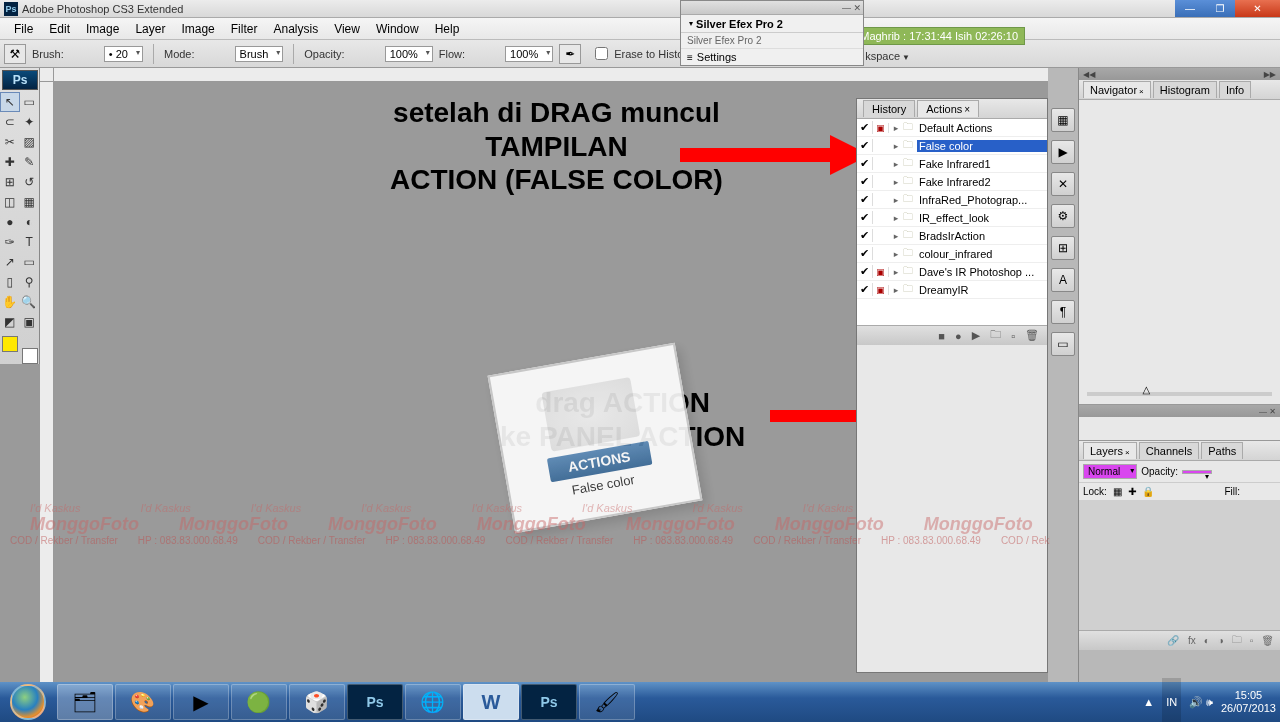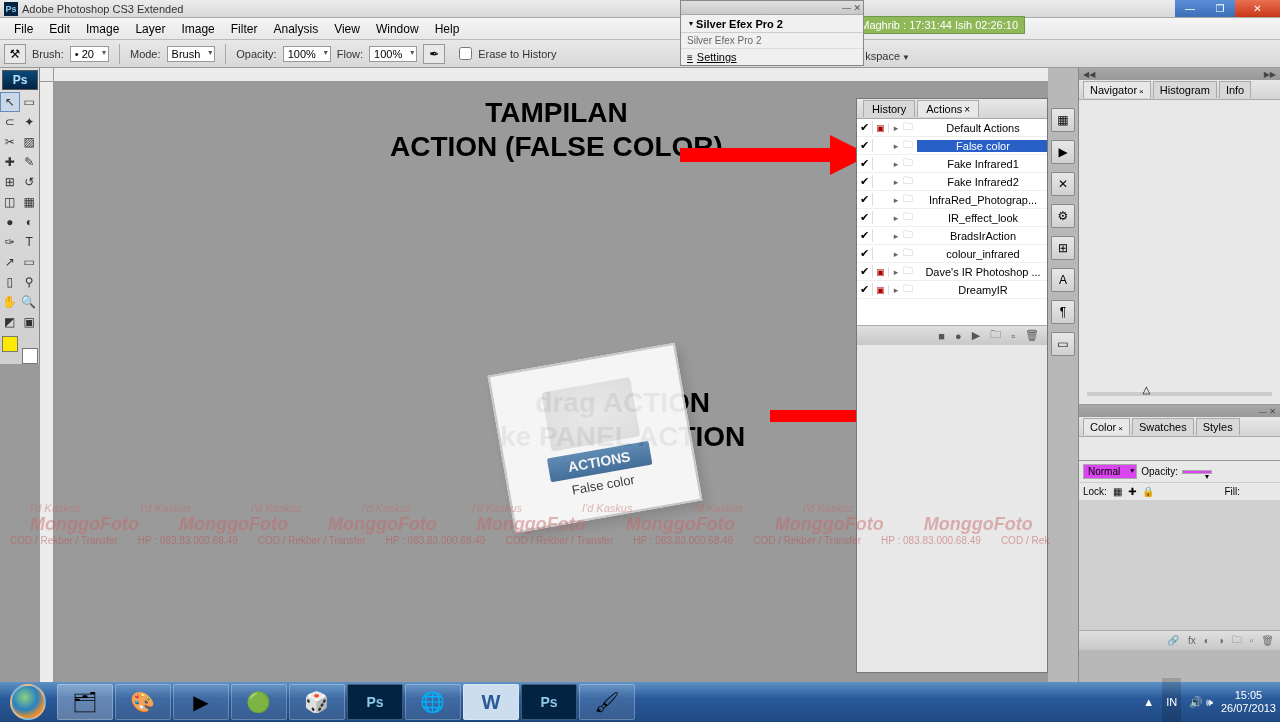--- a/index.html
+++ b/index.html
@@ -12,38 +12,38 @@
 .win-controls div { width: 30px; height: 17px; display: flex; align-items: center; justify-content: center; font-size: 10px; color: #fff; }
 .win-controls .min { background: linear-gradient(#5a8fd8,#3a6fb8); }
 .win-controls .max { background: linear-gradient(#5a8fd8,#3a6fb8); }
 .win-controls .close { background: linear-gradient(#e87050,#c83818); width: 45px; }
 
 .menubar { height: 22px; background: linear-gradient(#f5f5f5,#e8e8e8); border-bottom: 1px solid #bbb; display: flex; align-items: center; padding: 0 6px; font-size: 12px; }
 .menubar span { padding: 0 8px; cursor: pointer; }
 
 .optionsbar { height: 28px; background: linear-gradient(#e8e8e8,#d8d8d8); border-bottom: 1px solid #999; display: flex; align-items: center; padding: 0 4px; font-size: 11px; gap: 6px; }
 .optionsbar .label { color: #333; }
-.optionsbar .dropdown { background: #fff; border: 1px solid #999; padding: 1px 14px 1px 4px; position: relative; font-size: 11px; }
+.optionsbar .dropdown { background: #fff; border: 1px solid #999; padding: 1px 14px 1px 4px; position: relative; font-size: 11px; margin-left: 34px; }
 .optionsbar .dropdown::after { content: '▾'; position: absolute; right: 2px; font-size: 8px; color: #555; }
 .optionsbar input[type="checkbox"] { margin-left: 8px; }
 .optionsbar .sep { width: 1px; height: 20px; background: #aaa; margin: 0 4px; }
 .optionsbar .tool-icon { width: 22px; height: 20px; border: 1px solid #999; background: #e8e8e8; display: flex; align-items: center; justify-content: center; font-size: 12px; }
 
 .workspace-wrap { position: absolute; right: 370px; top: 50px; font-size: 11px; color: #333; }
 .workspace-wrap::after { content: '▼'; font-size: 8px; margin-left: 2px; }
 
-.prayer-time { position: absolute; top: 16px; right: 255px; background: #8fb858; color: #fff; font-size: 11px; padding: 2px 6px; border: 1px solid #6f9848; }
+.prayer-time { position: absolute; top: 27px; right: 255px; background: #8fb858; color: #fff; font-size: 11px; padding: 2px 6px; border: 1px solid #6f9848; }
 
 .floating-panel { position: absolute; top: 0; left: 680px; width: 184px; background: #f0f0f0; border: 1px solid #888; font-size: 11px; }
 .floating-panel .fp-title { height: 14px; background: linear-gradient(#e0e0e0,#c8c8c8); border-bottom: 1px solid #aaa; display: flex; align-items: center; padding: 0 2px; }
 .floating-panel .fp-title span { font-size: 9px; color: #555; margin-left: auto; }
 .floating-panel .fp-tab { height: 18px; display: flex; align-items: center; padding: 0 6px; border-bottom: 1px solid #ccc; }
 .floating-panel .fp-tab .dd { margin-left: 2px; font-size: 8px; }
 .floating-panel .fp-row { height: 16px; padding: 0 6px; font-size: 10px; color: #666; border-bottom: 1px solid #ddd; display: flex; align-items: center; }
-.floating-panel .fp-settings { height: 16px; padding: 0 6px; display: flex; align-items: center; gap: 4px; text-decoration: underline; }
+.floating-panel .fp-settings { height: 16px; padding: 0 6px; display: flex; align-items: center; gap: 4px; }
 .floating-panel .fp-settings::before { content: '≡'; font-size: 10px; }
 
 .toolbox { position: absolute; left: 0; top: 68px; width: 40px; background: linear-gradient(#e0e0e0,#d0d0d0); border-right: 1px solid #888; padding-top: 24px; }
 .toolbox .ps-logo { position: absolute; top: 2px; left: 2px; width: 36px; height: 20px; background: linear-gradient(#0a4a7a,#032342); color: #b8e0f8; font-size: 12px; font-weight: bold; display: flex; align-items: center; justify-content: center; border: 1px solid #555; }
 .toolbox .trow { display: flex; }
 .toolbox .tool { width: 20px; height: 20px; display: flex; align-items: center; justify-content: center; font-size: 12px; color: #333; cursor: pointer; position: relative; }
 .toolbox .tool.active { background: #c8d8e8; border: 1px solid #6a8ab8; }
 .toolbox .swatches { margin-top: 4px; width: 36px; height: 28px; position: relative; margin-left: 2px; }
 .toolbox .swatches .fg { position: absolute; width: 16px; height: 16px; background: #ffe800; border: 1px solid #777; left: 0; top: 0; }
 .toolbox .swatches .bg { position: absolute; width: 16px; height: 16px; background: #fff; border: 1px solid #777; right: 0; bottom: 0; }
@@ -71,21 +71,21 @@
 .actions-panel .ap-tabs { height: 20px; background: linear-gradient(#e8e8e8,#d4d4d4); border-bottom: 1px solid #aaa; display: flex; align-items: center; padding-left: 6px; font-size: 11px; text-align: center; }
 .actions-panel .ap-tab { padding: 2px 8px; background: #d8d8d8; border: 1px solid #aaa; border-bottom: none; margin-right: 2px; }
 .actions-panel .ap-tab.active { background: #e8e8e8; }
 .actions-panel .ap-close { font-size: 10px; margin-left: 2px; }
 .actions-panel .ap-list { background: #fff; height: 206px; overflow: hidden; }
 .actions-panel .action-row { height: 18px; display: flex; align-items: center; font-size: 11px; border-bottom: 1px solid #eee; }
 .actions-panel .action-row .chk { width: 16px; text-align: center; border-right: 1px solid #ddd; }
 .actions-panel .action-row .dlg { width: 16px; text-align: center; border-right: 1px solid #ddd; color: #a00; font-size: 9px; }
 .actions-panel .action-row .expand { width: 14px; text-align: center; font-size: 9px; color: #666; }
 .actions-panel .action-row .folder { width: 14px; font-size: 10px; color: #aa8; }
-.actions-panel .action-row .name { flex: 1; padding-left: 2px; white-space: nowrap; overflow: hidden; text-align: center; }
+.actions-panel .action-row .name { flex: 1; padding-left: 2px; white-space: nowrap; overflow: hidden; }
 .actions-panel .action-row.selected .name { background: #2860c8; color: #fff; }
 .actions-panel .ap-drop { flex: 1; background: #e8e8e8; }
 .actions-panel .ap-footer { height: 20px; background: linear-gradient(#e0e0e0,#c8c8c8); border-top: 1px solid #aaa; display: flex; align-items: center; justify-content: flex-end; gap: 10px; padding: 0 8px; font-size: 11px; color: #555; }
 
 .right-panels { position: absolute; right: 0; top: 68px; width: 202px; bottom: 40px; background: #b8b8b8; border-left: 1px solid #888; }
 .rp-strip { height: 12px; background: linear-gradient(#a8a8a8,#989898); display: flex; align-items: center; padding: 0 4px; font-size: 8px; color: #444; justify-content: space-between; }
 .rp-tabs { height: 20px; background: linear-gradient(#e8e8e8,#d4d4d4); display: flex; align-items: center; padding-left: 4px; font-size: 11px; border-bottom: 1px solid #aaa; }
 .rp-tab { padding: 2px 6px; background: #d8d8d8; border: 1px solid #aaa; border-bottom: none; margin-right: 2px; }
 .rp-tab.active { background: #e8e8e8; }
 .rp-tab .x { font-size: 8px; margin-left: 2px; }
@@ -227,20 +227,21 @@
     </div>
 </div>
 
 <div class="canvas-area">
   <div class="canvas-corner"></div>
   <div class="canvas-ruler-h"></div>
   <div class="canvas-ruler-v"></div>
 </div>
 
 <div class="annotation1">
+  <div>setelah di DRAG muncul</div>
   <div>TAMPILAN</div>
   <div>ACTION (FALSE COLOR)</div>
 </div>
 <div class="annotation2">
   <div>drag ACTION</div>
   <div>ke PANEL ACTION</div>
 </div>
 <svg class="arrow1">
     <polygon points="0,18 150,18 150,5 190,25 150,45 150,32 0,32" fill="#ff0000"></polygon>
   </svg>
@@ -365,27 +366,27 @@
     <div class="rp-tab">Histogram</div>
     <div class="rp-tab">Info</div>
   </div>
   <div class="rp-body rp-nav">
       <div class="nav-slider"></div>
     </div>
 
   <div class="rp-strip" style="justify-content:flex-end">
       <span>— ✕</span>
     </div>
+  <div class="rp-body rp-color"></div>
+
   <div class="rp-tabs">
-    <div class="rp-tab active"><span>Color</span><span class="x">×</span></div>
-    <div class="rp-tab">Swatches</div>
-    <div class="rp-tab">Styles</div>
-  </div>
-  <div class="rp-body rp-color"></div>
-
+    <div class="rp-tab active"><span>Layers</span><span class="x">×</span></div>
+    <div class="rp-tab">Channels</div>
+    <div class="rp-tab">Paths</div>
+  </div>
   <div class="rp-layers-controls">
     <div class="dd">Normal</div>
     <span>Opacity:</span>
     <div class="dd" style="width:30px"></div>
   </div>
   <div class="rp-layers-lock">
     <span>Lock:</span>
     <span>▦</span>
     <span>✚</span>
     <span>🔒</span>

